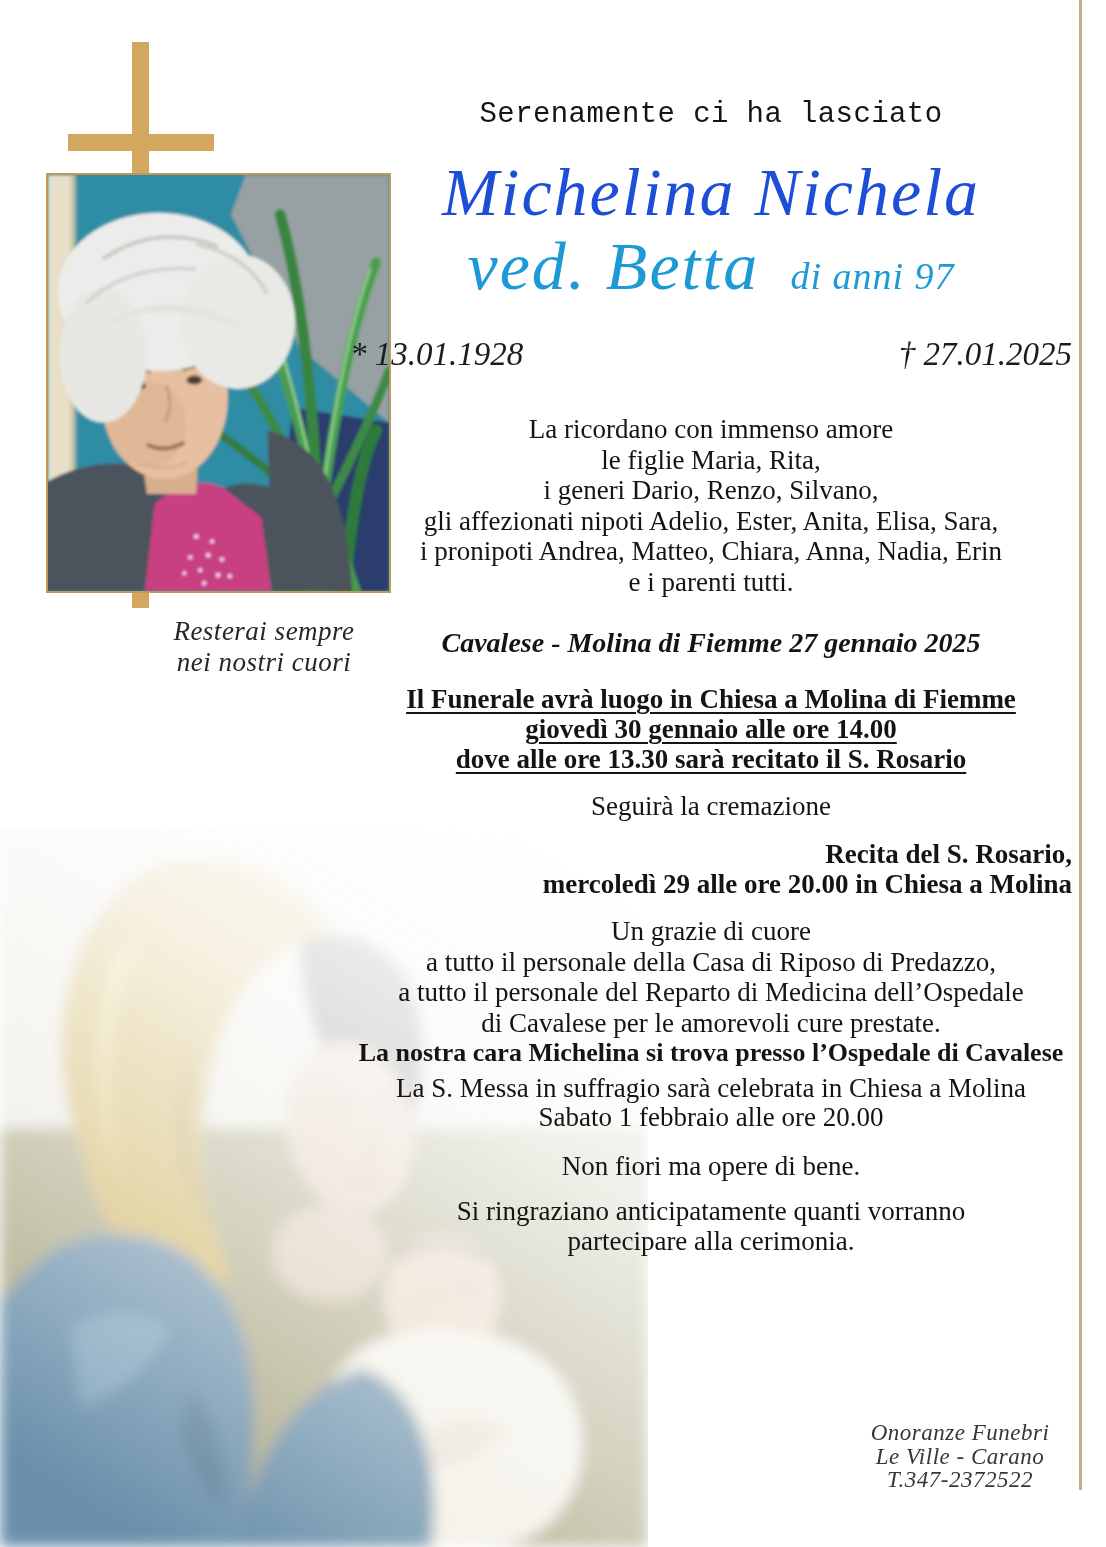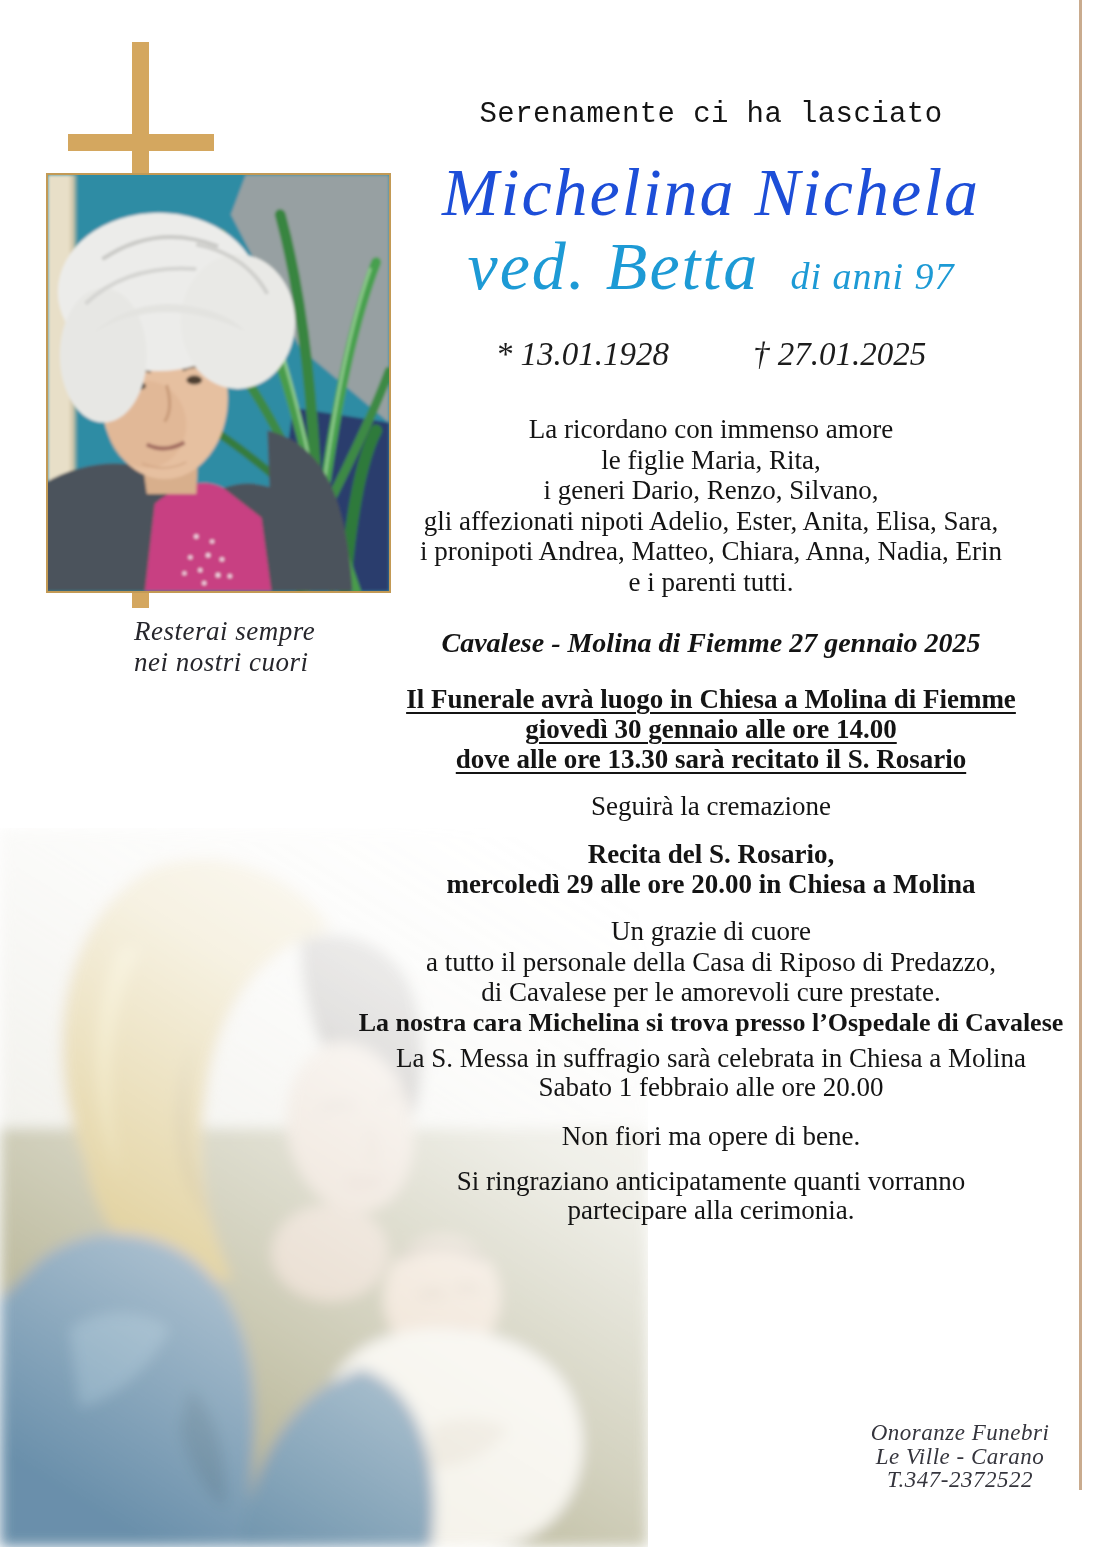--- a/index.html
+++ b/index.html
@@ -30,21 +30,21 @@
   .photo{
     position:absolute;left:46px;top:173px;width:345px;height:420px;
     border:2px solid #c39a55;box-sizing:border-box;
     background:#2f8ca4;
   }
   .photo svg{display:block;width:100%;height:100%;}
   
   .caption{
     position:absolute;left:134px;top:616px;width:260px;
     font-style:italic;font-size:27px;line-height:31px;
-    color:#26262c;letter-spacing:.5px;
+    color:#26262c;letter-spacing:.5px;text-align:center;
   }
   
   .madonna{
     position:absolute;left:0;top:828px;width:648px;height:719px;
     pointer-events:none;
   }
   
   .content{
     position:absolute;left:350px;top:98px;width:722px;
     text-align:center;
@@ -54,28 +54,28 @@
     margin-top:24px;font-size:68px;line-height:72px;
     font-style:italic;color:#1d4ed8;letter-spacing:2px;white-space:nowrap;
   }
   .name-line2{
     font-size:68px;line-height:76px;
     font-style:italic;color:#1d9ad5;letter-spacing:2px;white-space:nowrap;
   }
   .age{font-size:38px;letter-spacing:1px;margin-left:31px;}
   .dates{
     margin-top:20px;font-size:33px;line-height:40px;font-style:italic;
-    display:flex;justify-content:center;gap:84px;color:#1c1c1c;
+    display:flex;justify-content:space-between;gap:84px;color:#1c1c1c;
   }
   .family{margin-top:40px;font-size:27px;line-height:30.5px;}
   .place-date{margin-top:31px;font-size:28px;line-height:30px;font-weight:bold;font-style:italic;}
   .funeral{margin-top:26px;font-size:27px;line-height:30px;font-weight:bold;}
   .funeral div{text-decoration:underline;text-decoration-thickness:2px;text-underline-offset:4px;}
   .cremation{margin-top:17px;font-size:27px;line-height:30px;}
-  .rosary{margin-top:18px;font-size:27px;line-height:30px;font-weight:bold;}
+  .rosary{margin-top:18px;font-size:27px;line-height:30px;font-weight:bold;text-align:right;}
   .thanks{margin-top:17px;font-size:27px;line-height:30.5px;}
   .hospital{font-size:26px;line-height:30px;font-weight:bold;white-space:nowrap;}
   .mass{margin-top:6px;font-size:27px;line-height:29px;}
   .flowers{margin-top:19px;font-size:27px;line-height:30px;}
   .closing{margin-top:16px;font-size:27px;line-height:29.5px;text-align:center;}
   
   .funeral-home{
     position:absolute;left:795px;top:1421px;width:330px;
     text-align:center;font-style:italic;font-size:23px;line-height:23.5px;
     color:#35353d;letter-spacing:.5px;
@@ -263,20 +263,21 @@
     <div class="cremation">Seguirà la cremazione</div>
 
     <div class="rosary">
       <div>Recita del S. Rosario,</div>
       <div>mercoledì 29 alle ore 20.00 in Chiesa a Molina</div>
     </div>
 
     <div class="thanks">
       <div>Un grazie di cuore</div>
       <div>a tutto il personale della Casa di Riposo di Predazzo,</div>
+      <div>a tutto il personale del Reparto di Medicina dell’Ospedale</div>
       <div>di Cavalese per le amorevoli cure prestate.</div>
     </div>
 
     <div class="hospital">La nostra cara Michelina si trova presso l’Ospedale di Cavalese</div>
 
     <div class="mass">
       <div>La S. Messa in suffragio sarà celebrata in Chiesa a Molina</div>
       <div>Sabato 1 febbraio alle ore 20.00</div>
     </div>
 

